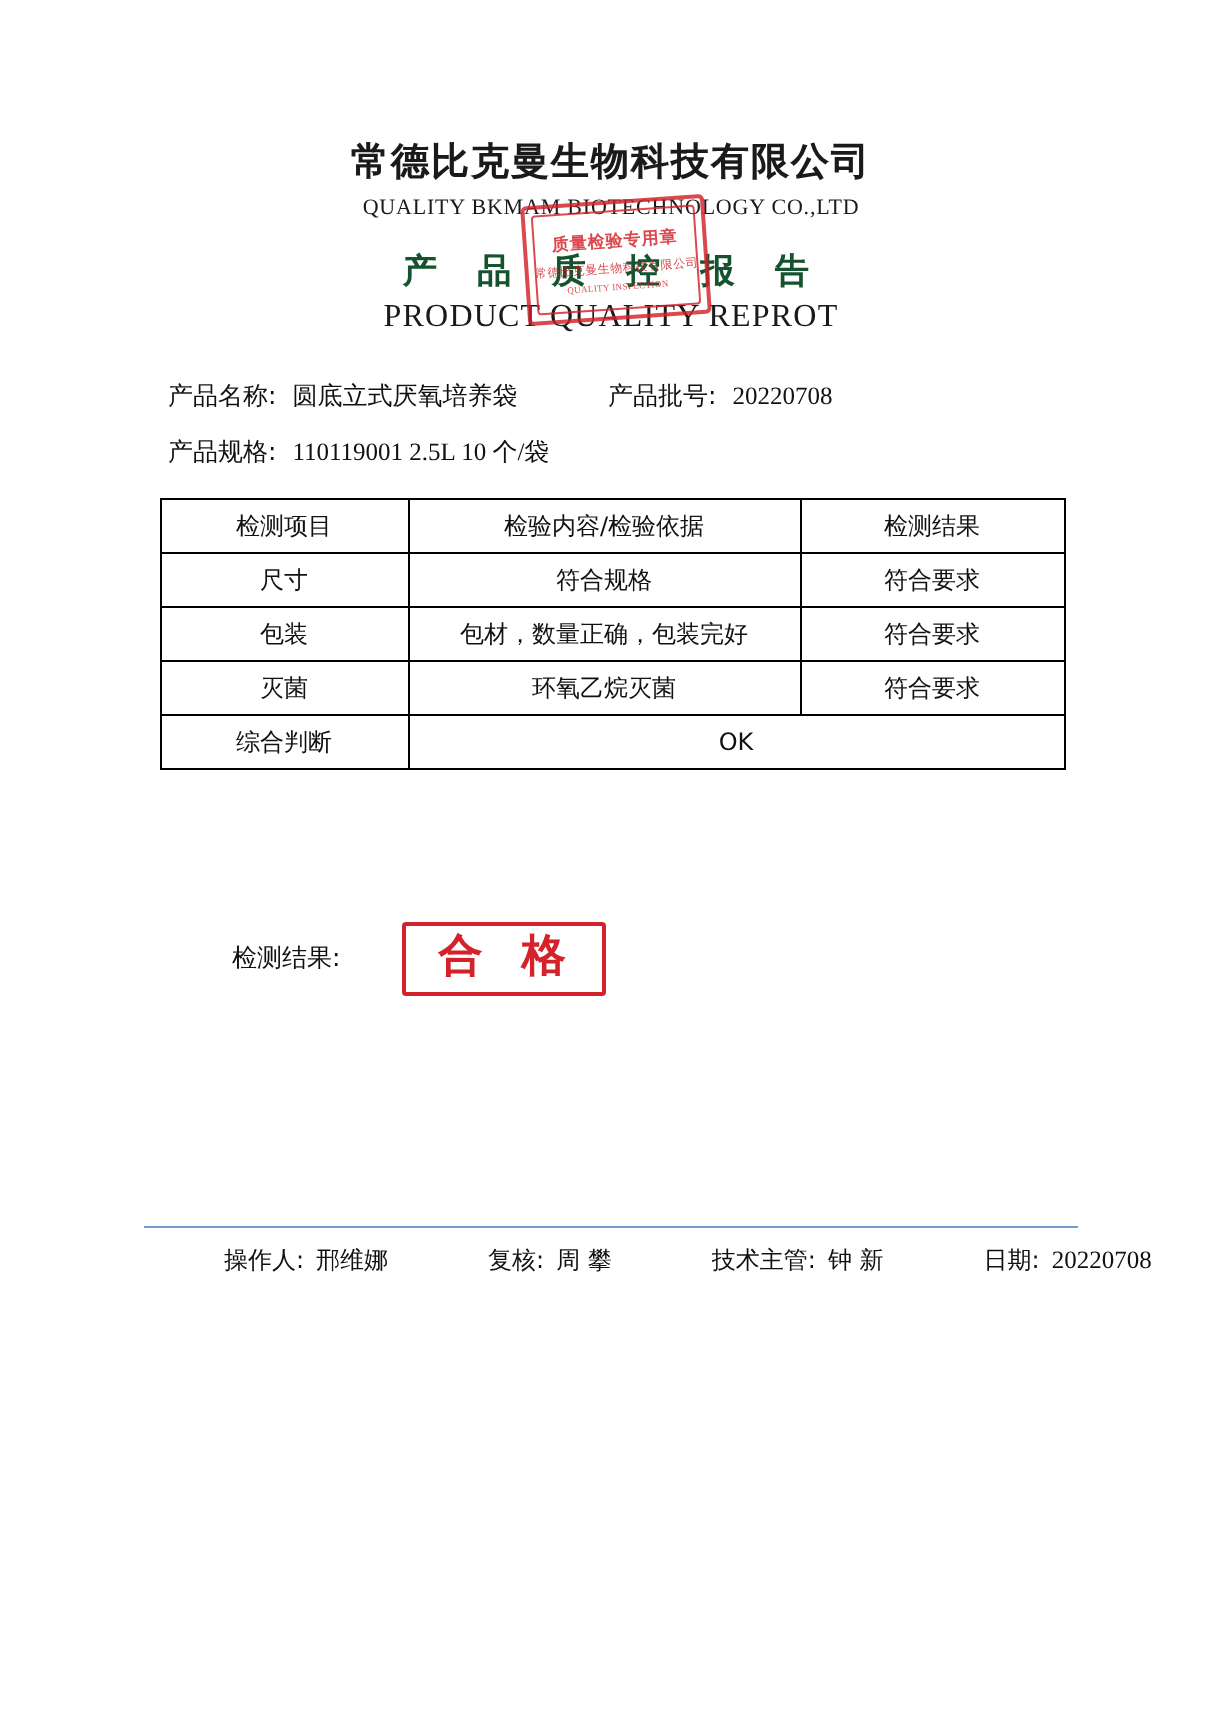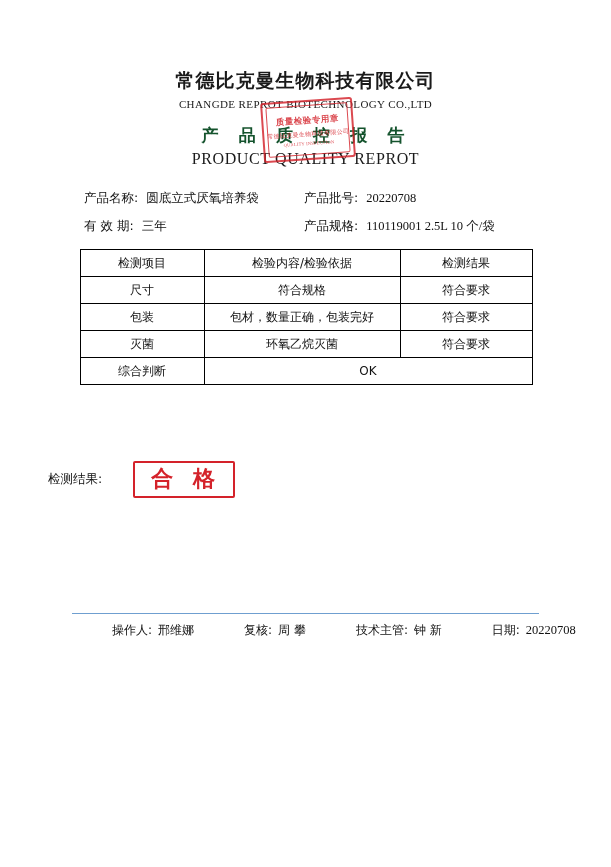--- a/index.html
+++ b/index.html
@@ -159,21 +159,21 @@
   .col-2 { width: 196px; }
   .col-3 { width: 132px; }
   .mono {
     font-family: "Liberation Serif", serif;
     font-size: 12.5px;
   }
 
   
   .result {
     margin-top: 76px;
-    padding-left: 48px;
+    padding-left: 116px;
     display: flex;
     align-items: center;
   }
   .result-label {
     font-family: "DejaVu Sans", sans-serif;
     font-size: 12.5px;
     color: #111;
     margin-right: 10px;
   }
   .result-box {
@@ -213,21 +213,21 @@
   .footer-item .v { margin-left: 6px; }
   .footer-item .v.num { font-family: "Liberation Serif", serif; font-size: 12.5px; }
 </style>
 </head>
 <body>
 
 <div class="page">
 
   <div class="header">
     <div class="company-cn">常德比克曼生物科技有限公司</div>
-    <div class="company-en">CHANGDE REPROT BIOTECHNOLOGY CO.,LTD</div>
+    <div class="company-en">QUALITY BKMAM BIOTECHNOLOGY CO.,LTD</div>
     <div class="doc-title-cn">产 品 质 控 报 告</div>
     <div class="doc-title-en">PRODUCT QUALITY REPROT</div>
   </div>
 
   <div class="seal">
     <div class="seal-inner">
       <div class="seal-line1">质量检验专用章</div>
       <div class="seal-line2">常德比克曼生物科技有限公司</div>
       <div class="seal-line3">QUALITY INSPECTION</div>
     </div>
@@ -238,24 +238,20 @@
       <div class="info-cell left">
         <span class="info-label">产品名称:</span>
         <span class="info-value">圆底立式厌氧培养袋</span>
       </div>
       <div class="info-cell">
         <span class="info-label">产品批号:</span>
         <span class="info-value num">20220708</span>
       </div>
     </div>
     <div class="info-row">
-      <div class="info-cell left">
-        <span class="info-label">有 效 期:</span>
-        <span class="info-value">三年</span>
-      </div>
       <div class="info-cell">
         <span class="info-label">产品规格:</span>
         <span class="info-value num">110119001  2.5L 10 个/袋</span>
       </div>
     </div>
   </div>
 
   <div class="table-wrap">
     <table class="qc">
       <colgroup>

